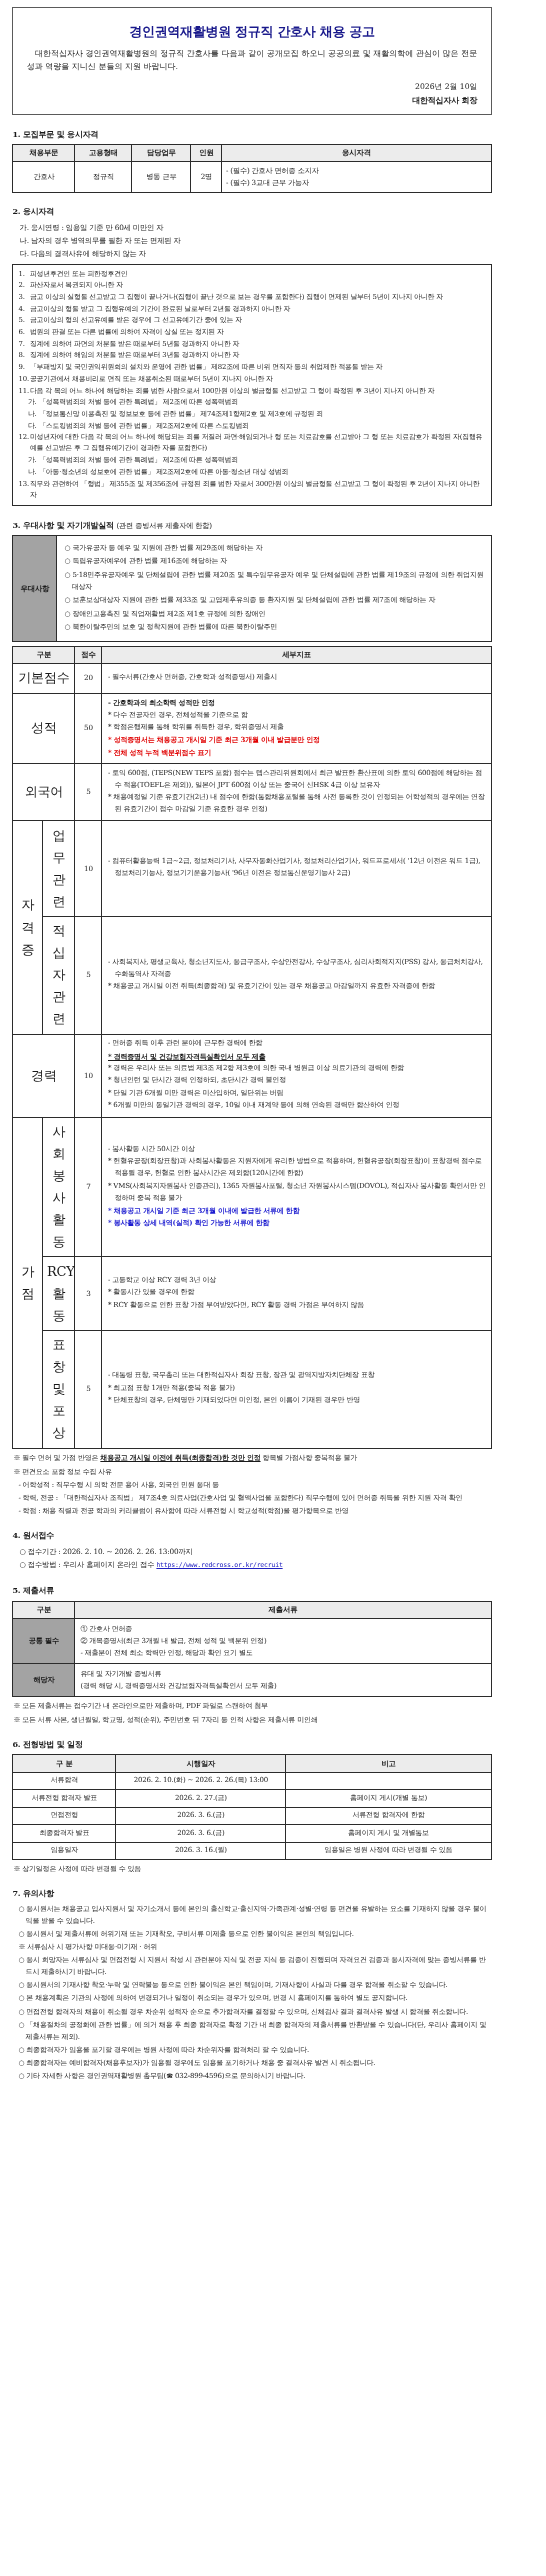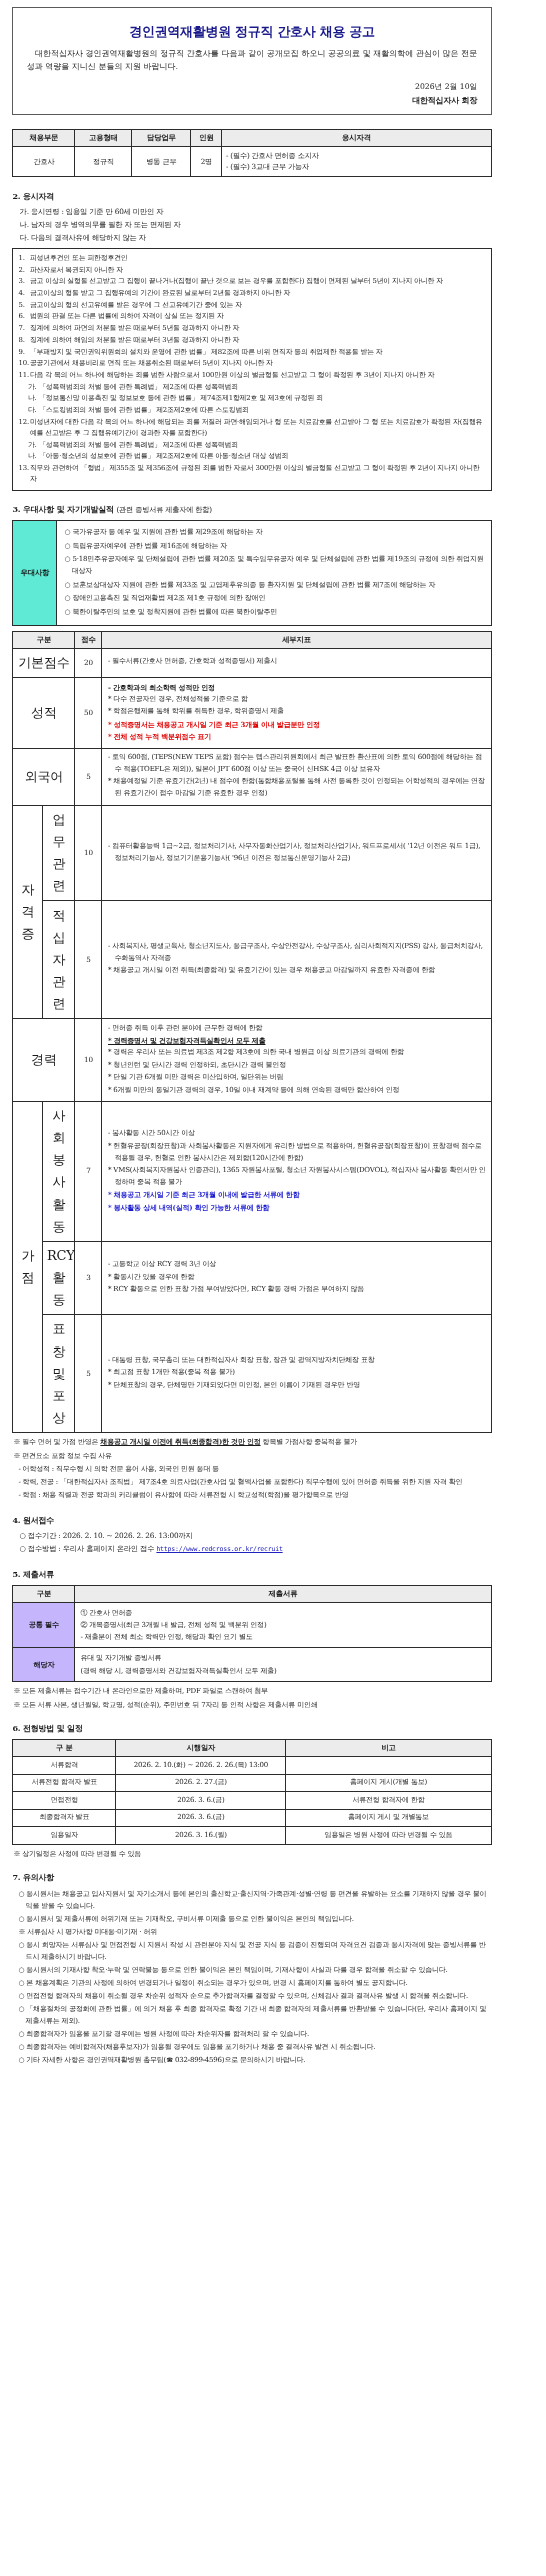--- a/index.html
+++ b/index.html
@@ -80,39 +80,39 @@
     line-height:1.62;
     letter-spacing:-0.2px;
   }
   .boxlist .it{ display:flex; margin-bottom:0.5px; }
   .boxlist .num{ flex:0 0 auto; min-width:11.3px; }
   .boxlist .txt{ flex:1 1 auto; }
   .boxlist .sub{ padding-left:9.3px; }
 
   
   table.pref td.label{
-    background:#5eead4; text-align:center; font-weight:bold;
+    background:#a3a3a3; text-align:center; font-weight:bold;
     font-size:7.4px; width:44px;
   }
   table.pref td.body{ padding:5.2px 5.2px 6.2px 7.2px; font-size:7px; line-height:1.78;}
   table.pref td.body div{ margin-bottom:1px; text-indent:-7.2px; padding-left:7.2px;}
 
   
   table.score td{ font-size:7px; line-height:1.7; }
   table.score td.cat{ text-align:center; font-weight:normal; font-size:13px; }
   table.score td.pts{ text-align:center; font-size:7.2px; }
   table.score td.detail{ padding:3.6px 4.1px 4.1px 4.6px; }
   table.score td.detail div{ text-indent:-6.7px; padding-left:7.7px; margin-bottom:0.5px;}
   .b{ font-weight:bold; }
   .red{ color:#e00000; font-weight:bold; }
   .blue{ color:#1a1ad0; font-weight:bold; }
   .u{ text-decoration:underline; }
 
   
-  table.sub td.k{ background:#c4b5fd; text-align:center; font-weight:bold; font-size:7.2px;}
+  table.sub td.k{ background:#a3a3a3; text-align:center; font-weight:bold; font-size:7.2px;}
   table.sub td.v{ font-size:7px; line-height:1.72; padding:4.1px 4.6px;}
   table.sub td.v div{ text-indent:-6.7px; padding-left:7.2px; }
 
   
   table.sched th{ font-size:7.3px;margin-top:40px; }
   table.sched td{ text-align:center; font-size:7px; padding:2.6px 2.1px; }
 
   .link{ color:#2020c0; text-decoration:underline; font-family:"DejaVu Sans Mono","Liberation Mono",monospace; font-size:6.5px;}
   .caution{ font-size:7px; line-height:1.72; letter-spacing:-0.2px; margin-left:6px;}
   .caution > div{ text-indent:-7.2px; padding-left:7.2px; margin-bottom:1px;}
@@ -124,20 +124,21 @@
 <div class="page">
 
   <div class="header-box">
     <div class="doc-title">경인권역재활병원 정규직 간호사 채용 공고</div>
     <div class="lead">대한적십자사 경인권역재활병원의 정규직 간호사를 다음과 같이 공개모집 하오니 공공의료 및 재활의학에 관심이 많은 전문성과 역량을 지니신 분들의 지원 바랍니다.</div>
     <div class="sign-date">2026년 2월 10일</div>
     <div class="sign-org">대한적십자사 회장</div>
   </div>
 
   <div class="sec">
+    <div class="sec-h">1. 모집부문 및 응시자격</div>
     <table class="grid">
       <colgroup>
           <col style="width:62px">
           <col style="width:57px">
           <col style="width:59px">
           <col style="width:31px">
           <col>
         </colgroup>
       <tbody>
           <tr>

